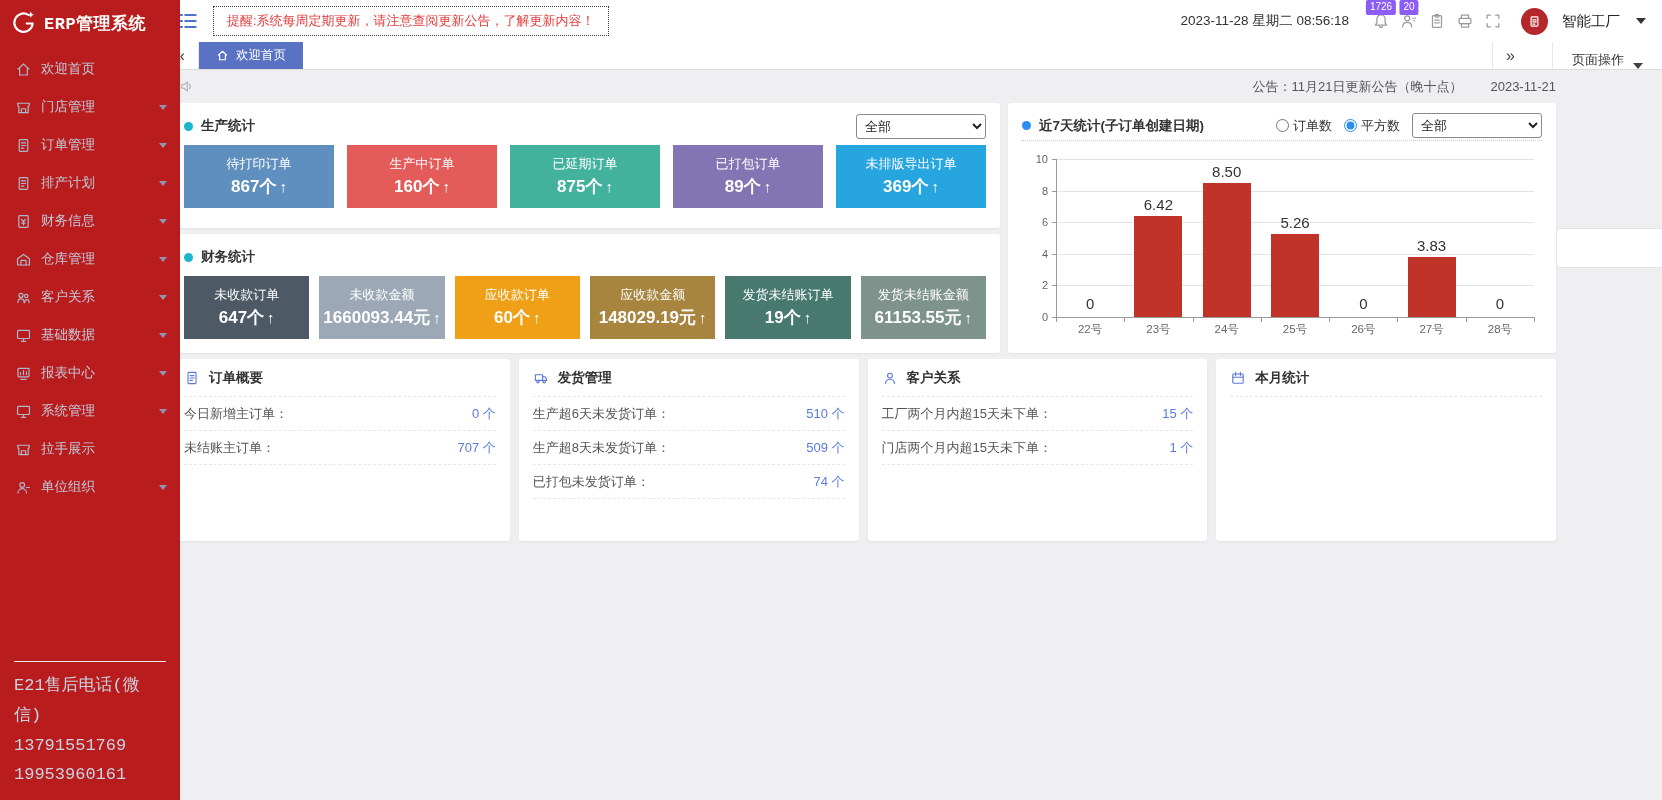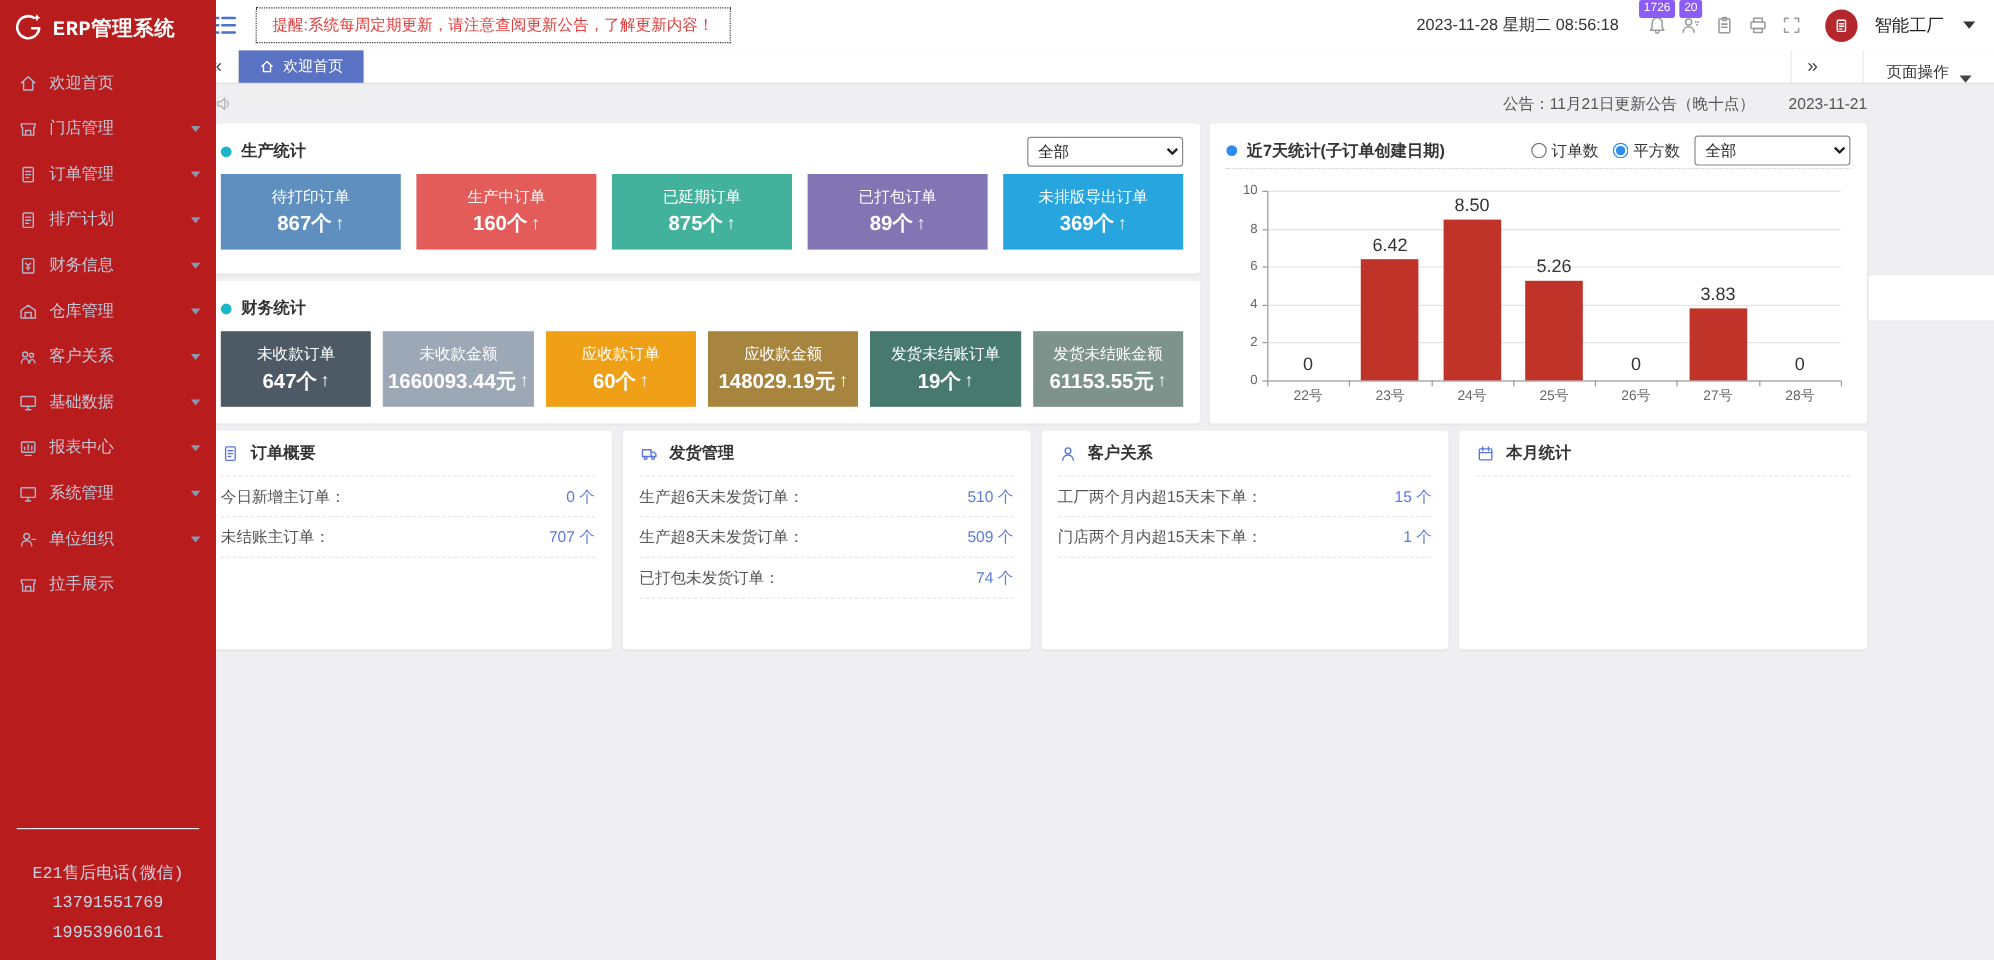--- a/index.html
+++ b/index.html
@@ -11,21 +11,21 @@
   .sidebar { position:absolute; left:0; top:0; width:180px; height:800px; background:#b91c1c; z-index:5;font-family:Liberation Mono, monospace; }
   .logo { height:46px; display:flex; align-items:center; gap:7px; padding-left:10px; color:#fff; }
   .logo svg { width:27px; height:27px; }
   .logo-text { font-size:17px; font-weight:bold; letter-spacing:.5px; white-space:nowrap; }
   .menu { padding-top:4px; }
   .side-item { display:flex; align-items:center; height:38px; padding:0 13px 0 15px; color:#c3c9da; font-size:13.5px; cursor:pointer; }
   .side-item .s-ico { width:17px; height:17px; color:#aeb6cc; flex:none; }
   .side-item .s-ico svg { width:17px; height:17px; }
   .side-item .lbl { margin-left:9px; flex:1; white-space:nowrap; }
   .tri-down { width:0; height:0; border-left:4.5px solid transparent; border-right:4.5px solid transparent; border-top:5px solid #8d96b2; }
-  .side-footer { position:absolute; bottom:10px; left:14px; right:14px; border-top:1px solid #e7eaf2; padding-top:26px; text-align:center; color:#ccd2e2; font-size:14px; line-height:1.75; }
+  .side-footer { position:absolute; bottom:10px; left:14px; right:14px; border-top:1px solid #e7eaf2; padding-top:9px; text-align:left; color:#ccd2e2; font-size:17px; line-height:1.75; }
 
   
   .header { position:absolute; left:163px; top:0; right:0; height:42px; background:#fff; display:flex; align-items:center; padding:0 16px 0 14px; gap:14px; z-index:4; }
   .menu-toggle { color:#4a72c8; cursor:pointer; }
   .menu-toggle svg { width:22px; height:22px; }
   .reminder { border:1px dotted #3a3a3a; color:#e23c3c; font-size:13px; padding:5px 13px; white-space:nowrap; background:#fff; }
   .h-spacer { flex:1; }
   .datetime { font-size:13.5px; color:#333; white-space:nowrap; margin-right:4px; }
   .hicon { position:relative; width:28px; height:42px; color:#9b9b9b; display:flex; align-items:center; justify-content:center; cursor:pointer; }
   .hicon svg { width:18px; height:18px; }
@@ -204,34 +204,34 @@
             <rect x="3" y="4" width="14" height="9.5" rx="1"></rect>
             <path d="M7.5 17 h5 M10 13.5 V17"></path>
           </svg>
         </span>
         <span class="lbl">系统管理</span>
         <span class="tri-down"></span>
       </div>
       <div class="side-item">
         <span class="s-ico">
           <svg viewBox="0 0 20 20" fill="none" stroke="currentColor" stroke-width="1.4" stroke-linecap="round" stroke-linejoin="round">
+            <path d="M3.8 8.6 3 5 H17 L16.2 8.6 M4.5 8.6 V16 H15.5 V8.6 M7.5 11.5 h5 v4.5 h-5 Z"></path>
+          </svg>
+        </span>
+        <span class="lbl">拉手展示</span>
+      </div>
+      <div class="side-item">
+        <span class="s-ico">
+          <svg viewBox="0 0 20 20" fill="none" stroke="currentColor" stroke-width="1.4" stroke-linecap="round" stroke-linejoin="round">
             <circle cx="8.5" cy="7" r="2.8"></circle>
             <path d="M3.5 16.5 c0-3.8 3-5.2 5-5.2 s5 1.4 5 5.2 M13.5 10 h3.5"></path>
           </svg>
         </span>
         <span class="lbl">单位组织</span>
         <span class="tri-down"></span>
-      </div>
-      <div class="side-item">
-        <span class="s-ico">
-          <svg viewBox="0 0 20 20" fill="none" stroke="currentColor" stroke-width="1.4" stroke-linecap="round" stroke-linejoin="round">
-            <path d="M3.8 8.6 3 5 H17 L16.2 8.6 M4.5 8.6 V16 H15.5 V8.6 M7.5 11.5 h5 v4.5 h-5 Z"></path>
-          </svg>
-        </span>
-        <span class="lbl">拉手展示</span>
       </div>
     </div>
   <div class="side-footer" id="side-footer">
       <div>E21售后电话(微信)</div>
       <div>13791551769</div>
       <div>19953960161</div>
     </div>
 </div>
 
 <div class="header">

